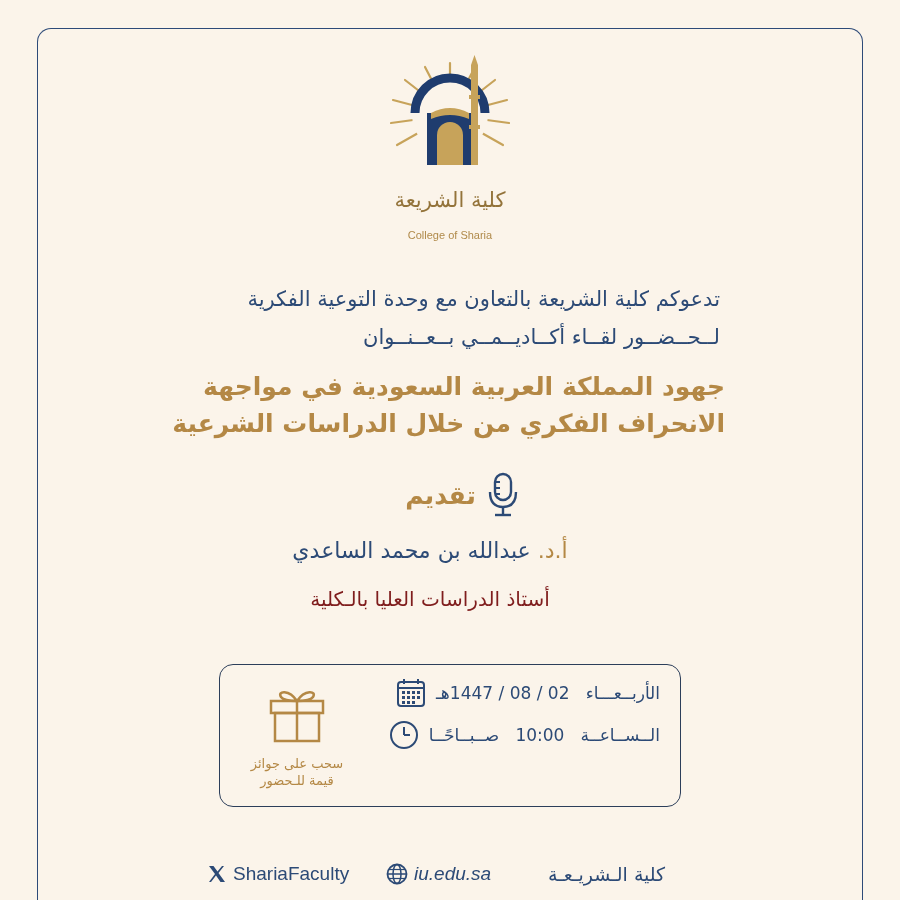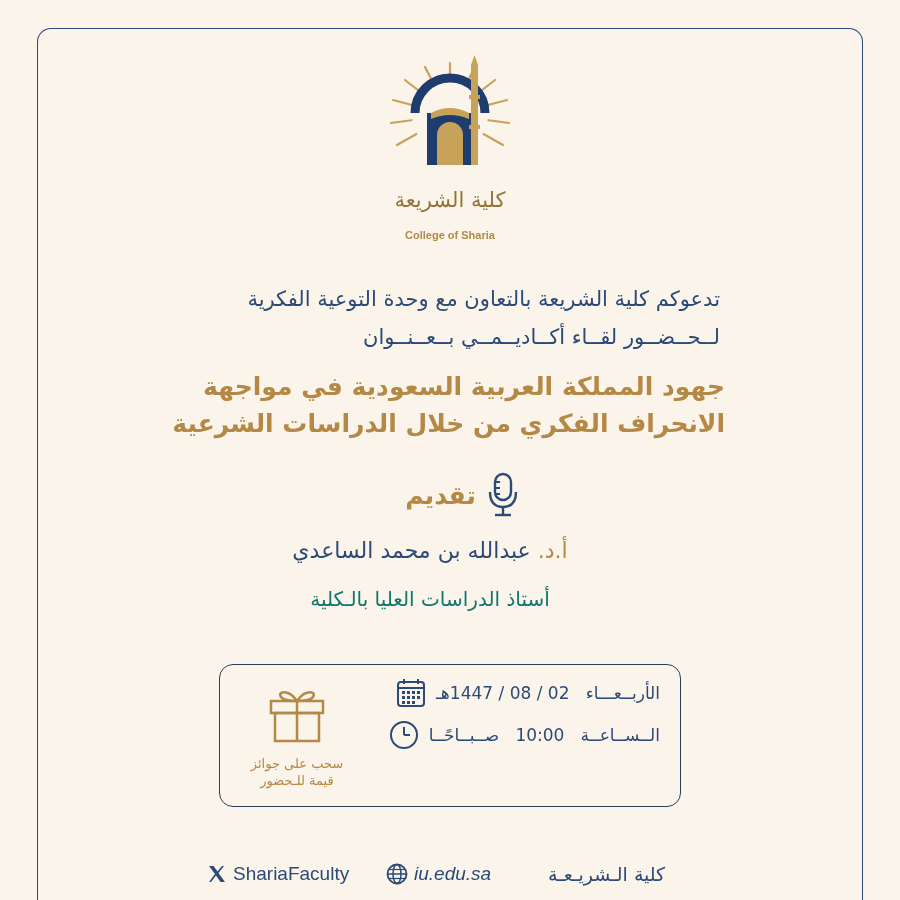--- a/index.html
+++ b/index.html
@@ -32,21 +32,21 @@
       font-size: 21px;
       color: #93733a;
       direction: rtl;
     }
     .logo-en {
       position: absolute;
       left: 380px; top: 229px; width: 140px;
       text-align: center;
       font-family: "Liberation Sans", sans-serif;
       font-size: 11px;
-      font-weight: bold;
+      font-weight: normal;
       color: #b08a4a;
     }
     .intro {
       position: absolute;
       left: 150px; width: 570px;
       direction: rtl;
       text-align: right;
       color: #2c4a76;
       font-family: "DejaVu Sans", sans-serif;
       font-size: 21px;
@@ -77,21 +77,21 @@
     }
     .speaker-name {
       position: absolute; left: 250px; top: 538px; width: 360px;
       text-align: center; direction: rtl;
       color: #2c4a76; font-size: 22px;
     }
     .speaker-name .prefix { color: #b48845; }
     .speaker-title {
       position: absolute; left: 250px; top: 587px; width: 360px;
       text-align: center; direction: rtl;
-      color: #0f766e; font-size: 20px;
+      color: #7f1d1d; font-size: 20px;
     }
     .info-box {
       position: absolute;
       left: 219px; top: 664px;
       width: 462px; height: 143px;
       border: 1.5px solid #2c3e5a;
       border-radius: 14px;
       box-sizing: border-box;
     }
     .info-row {

